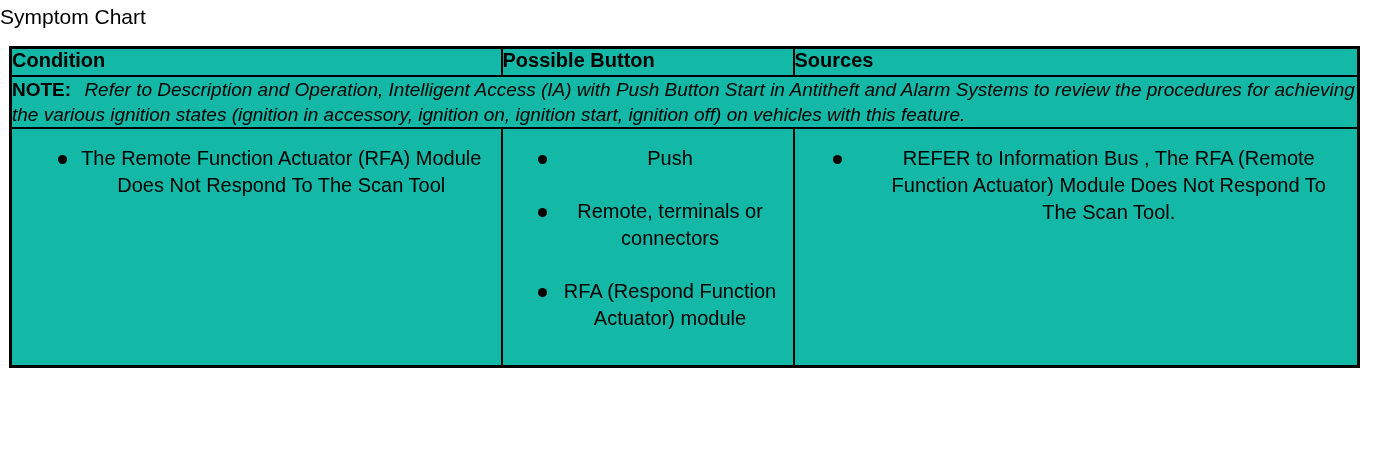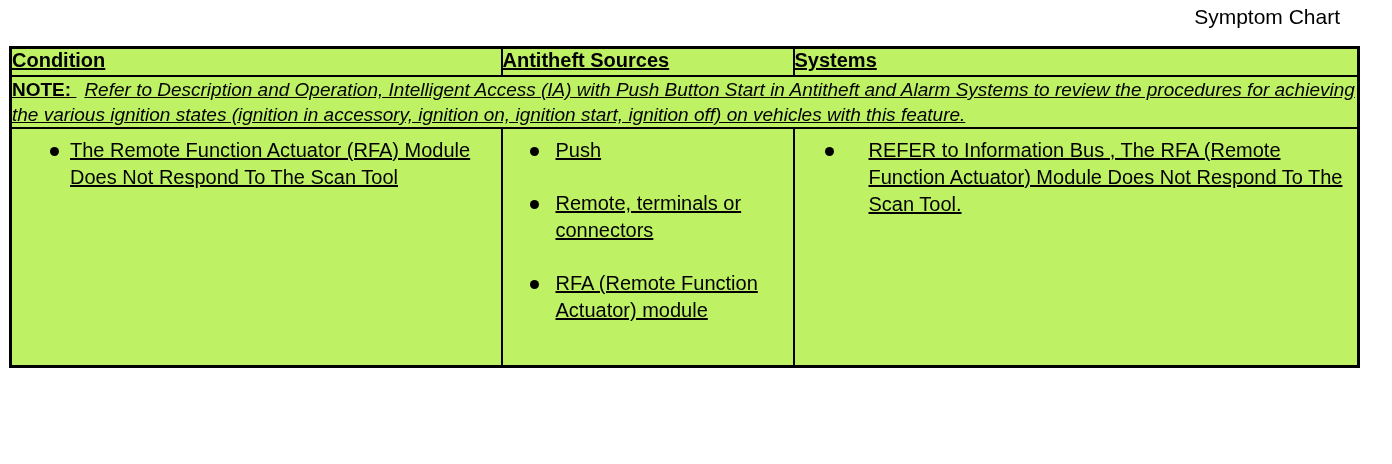--- a/index.html
+++ b/index.html
@@ -14,21 +14,21 @@
     color: #000000;
     position: relative;
     overflow: hidden;
   }
 
   .page-title {
     position: absolute;
     left: 0;
     top: 4px;
     width: 1340px;
-    text-align: right;
+    text-align: left;
     font-size: 21px;
     line-height: 26px;
     color: #000;
     letter-spacing: 0px;
   }
 
   .symptom-table {
     position: absolute;
     left: 9px;
     top: 46px;
@@ -36,22 +36,21 @@
     border-collapse: collapse;
     table-layout: fixed;
     border: 3px solid #000;
   }
 
   .symptom-table td,
   .symptom-table th {
     border: 2px solid #000;
     vertical-align: top;
     padding: 0;
-    background: #bef264;
-    text-decoration: underline;
+    background: #14b8a6;
   }
 
   
   .hdr-cell {
     font-weight: bold;
     font-size: 20px;
     line-height: 22px;
     padding: 12px 0 12px 13px;
     text-align: left;
     height: 26px;
@@ -74,22 +73,23 @@
   }
 
   
   .body-cell {
     padding: 14px 8px 16px 8px;
     height: 236px;
   }
 
   ul.bullets {
     list-style: none;
-    margin: 8px;
+    margin: 16px;
     padding: 0;
+    text-align: center;
   }
   ul.bullets > li {
     position: relative;
     padding-left: 43px;
     font-size: 20px;
     line-height: 27px;
     margin-bottom: 22px;
   }
   ul.bullets > li:last-child {
     margin-bottom: 0;
@@ -120,22 +120,22 @@
 
 <table class="symptom-table">
   <colgroup>
     <col style="width:491px">
     <col style="width:292px">
     <col style="width:565px">
   </colgroup>
   <thead>
     <tr>
       <th class="hdr-cell">Condition</th>
-      <th class="hdr-cell">Antitheft Sources</th>
-      <th class="hdr-cell">Systems</th>
+      <th class="hdr-cell">Possible Button</th>
+      <th class="hdr-cell">Sources</th>
     </tr>
   </thead>
   <tbody>
     <tr>
       <td class="note-cell" colspan="3">
         <span class="note-label">NOTE:</span>
         <span class="note-text">Refer to Description and Operation, Intelligent Access (IA) with Push Button Start in Antitheft and Alarm Systems to review the procedures for achieving the various ignition states (ignition in accessory, ignition on, ignition start, ignition off) on vehicles with this feature.</span>
       </td>
     </tr>
     <tr>
@@ -152,21 +152,21 @@
           <li>
             <span class="bullet-dot"></span>
             <span>Push</span>
           </li>
           <li>
             <span class="bullet-dot"></span>
             <span>Remote, terminals or connectors</span>
           </li>
           <li>
             <span class="bullet-dot"></span>
-            <span>RFA (Remote Function Actuator) module</span>
+            <span>RFA (Respond Function Actuator) module</span>
           </li>
         </ul>
       </td>
       <td class="body-cell col-act">
         <ul class="bullets">
           <li>
             <span class="bullet-dot"></span>
             <span>REFER to Information Bus , The RFA (Remote Function Actuator) Module Does Not Respond To The Scan Tool.</span>
           </li>
         </ul>

